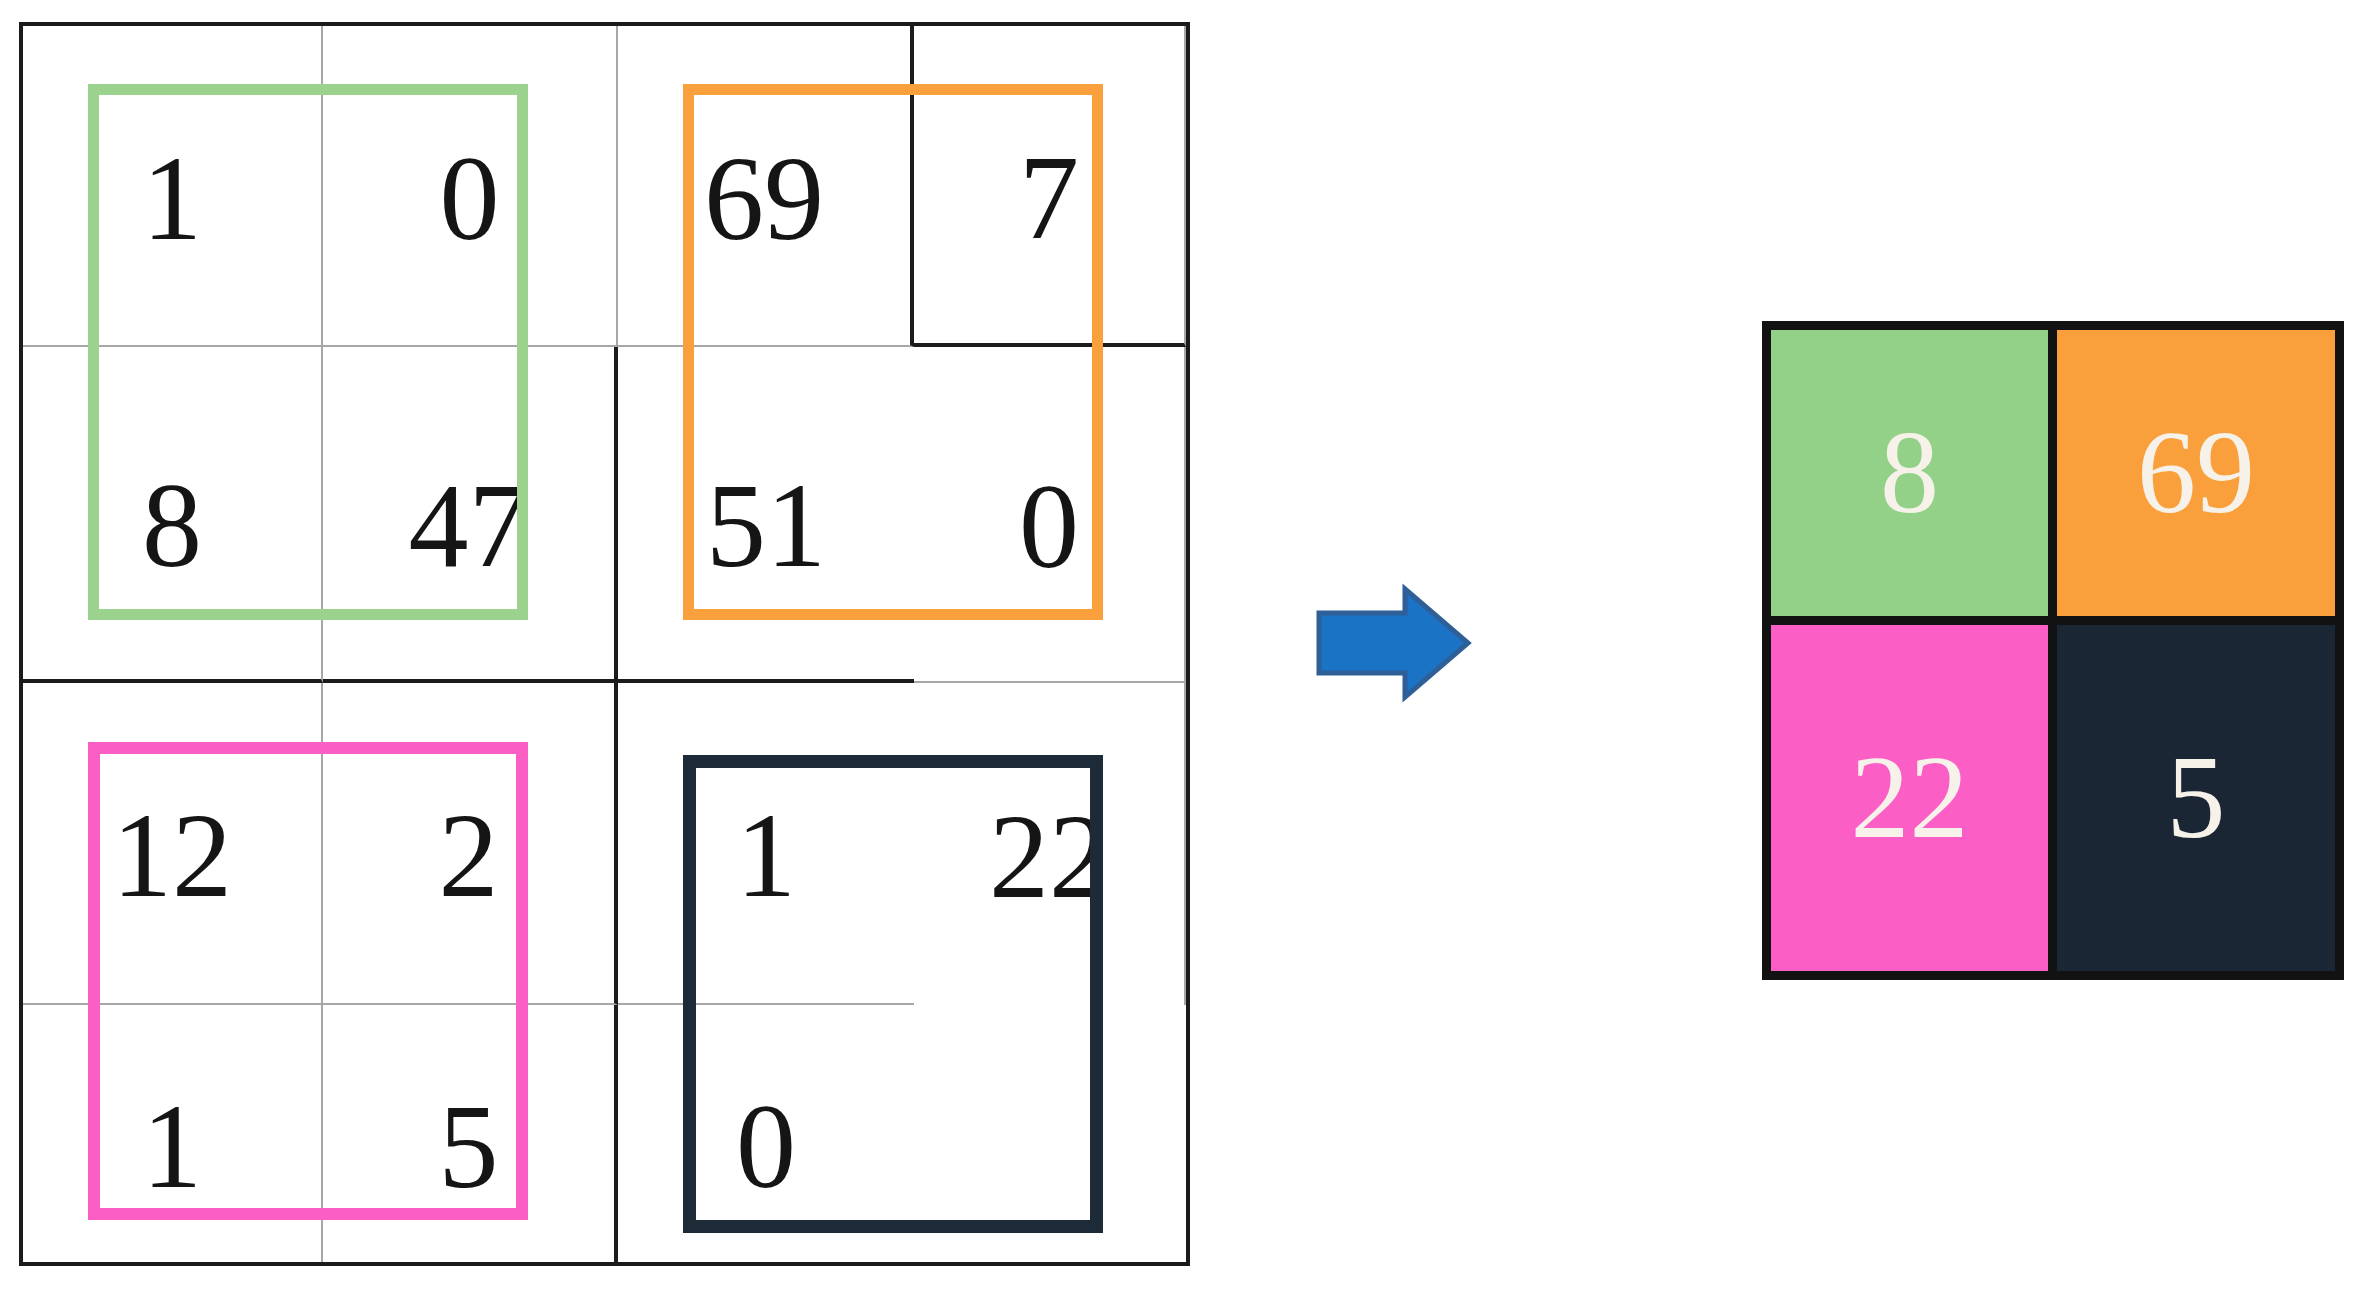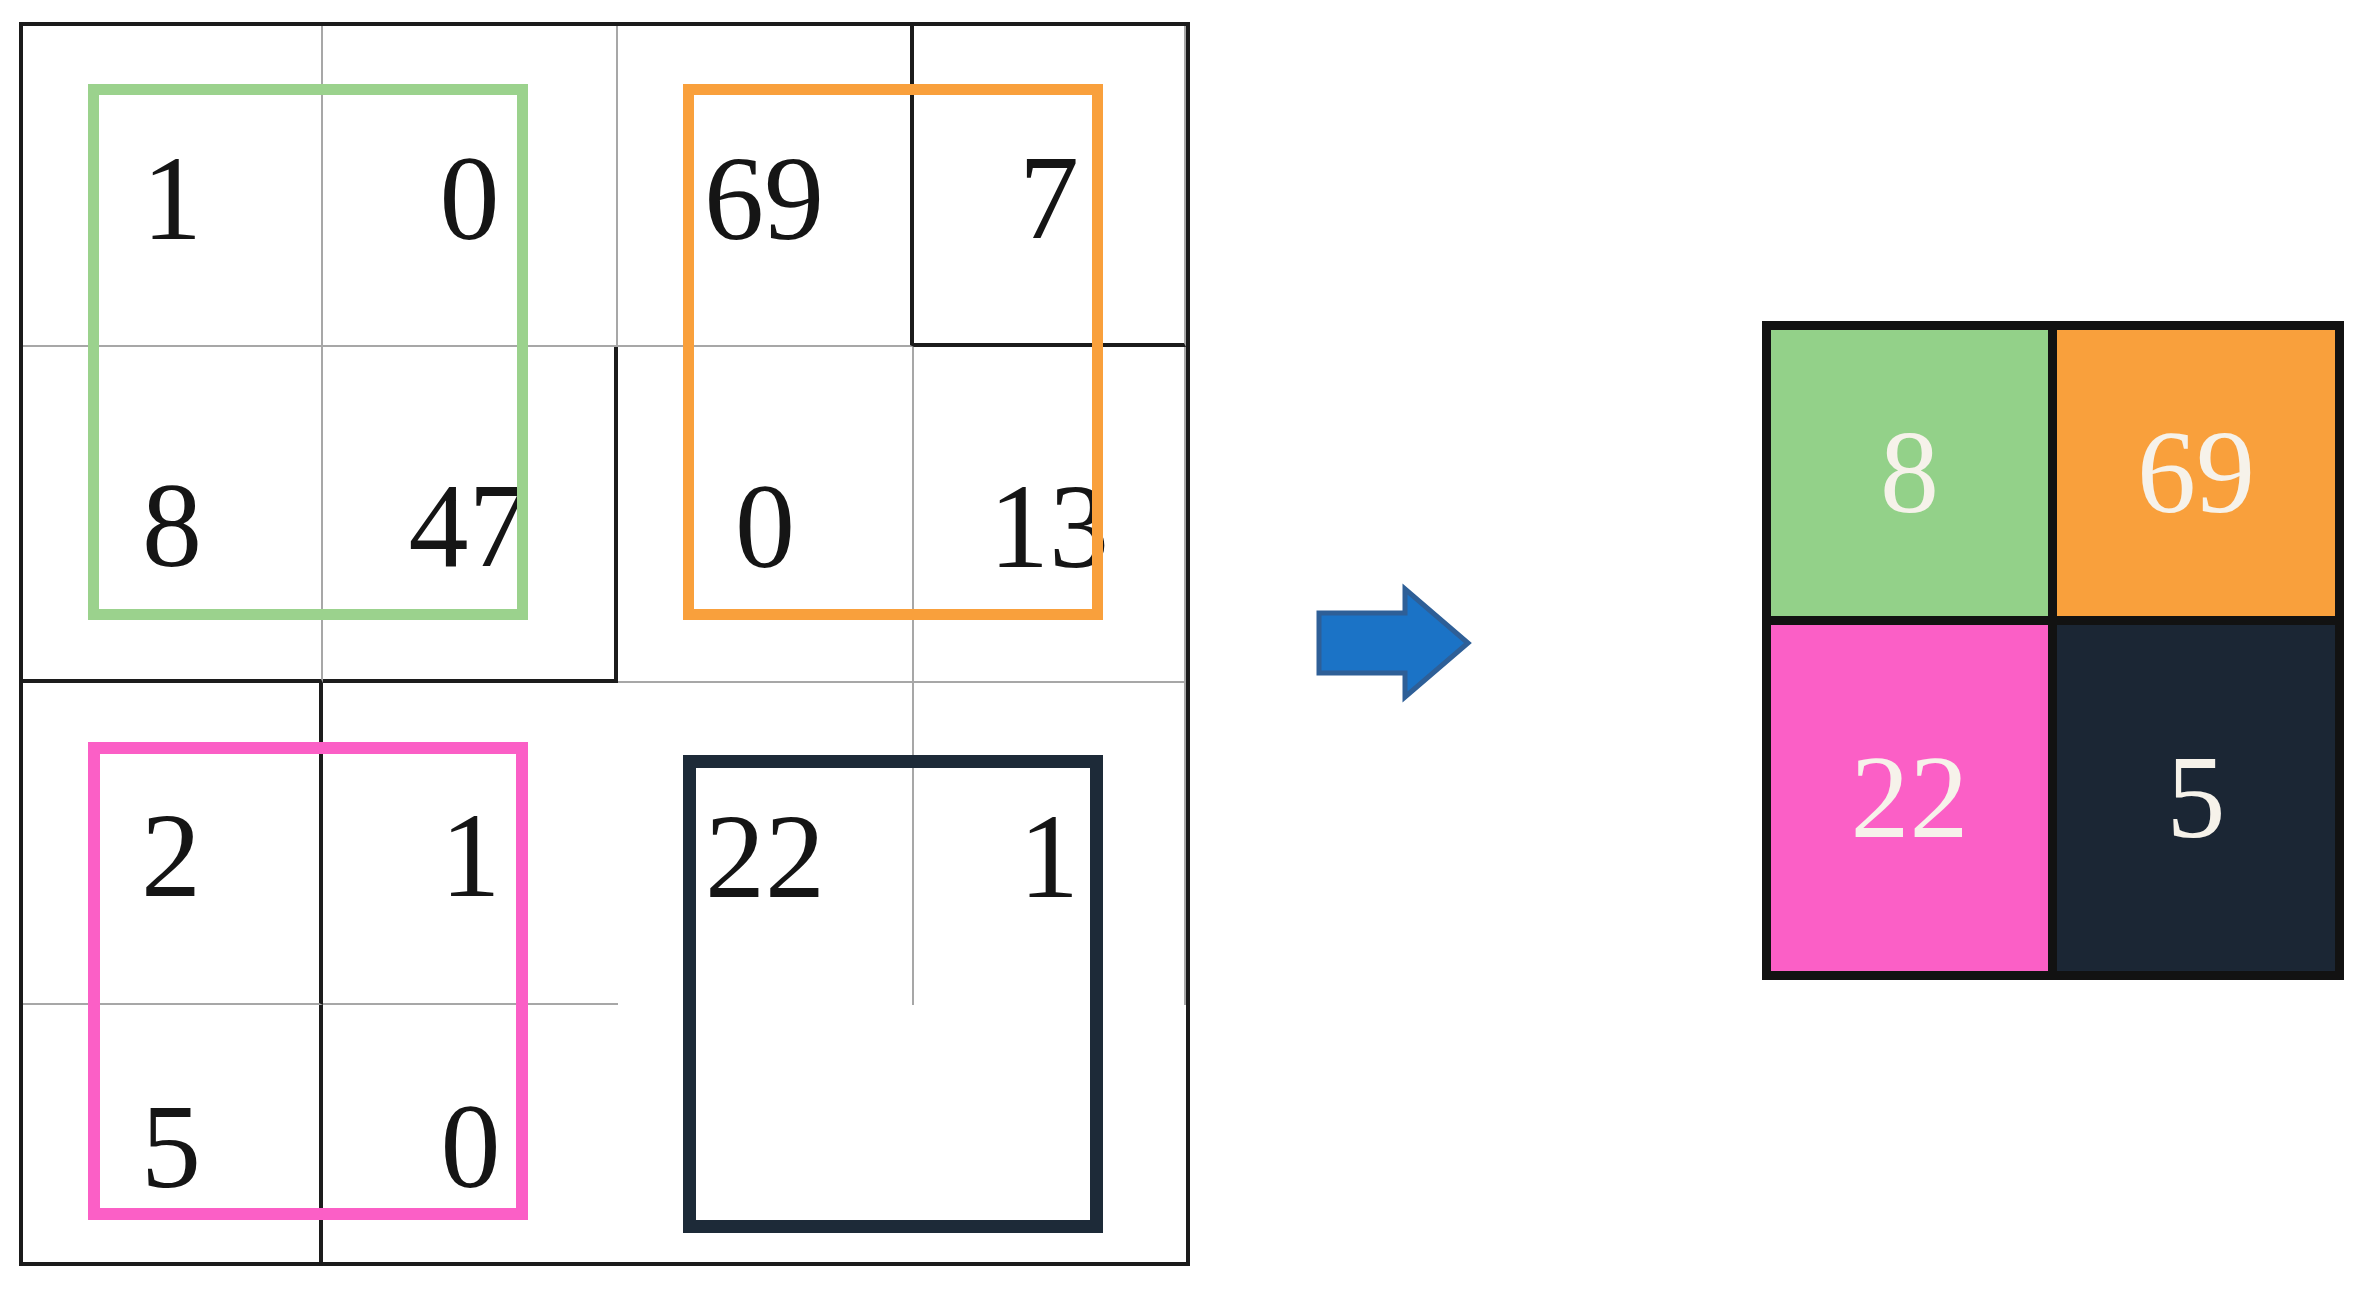--- a/index.html
+++ b/index.html
@@ -99,23 +99,24 @@
 <div class="canvas">
 
   <div class="input-grid">
     <div class="icell bR-thin bB-thin">1</div>
     <div class="icell bR-thin bB-thin">0</div>
     <div class="icell bR-thick bB-thin">69</div>
 
     <div class="icell bR-thin bB-thick">7</div>
     <div class="icell bR-thin bB-thick">8</div>
     <div class="icell bR-thick bB-thick">47</div>
+    <div class="icell bB-thick">51</div>
 
     <div class="icell bR-thin bB-thin">0</div>
-    <div class="icell bR-thin bB-thin">13</div>
+    <div class="icell bR-thin bB-thin">12</div>
     <div class="icell bR-thick bB-thin">2</div>
     <div class="icell bB-thin">1</div>
 
     <div class="icell bR-thin">22</div>
     <div class="icell bR-thin">1</div>
     <div class="icell bR-thick">5</div>
     <div class="icell">0</div>
   </div>
 
   <div class="region-box region-green" style="border-color: rgb(155, 210, 141);"></div>

